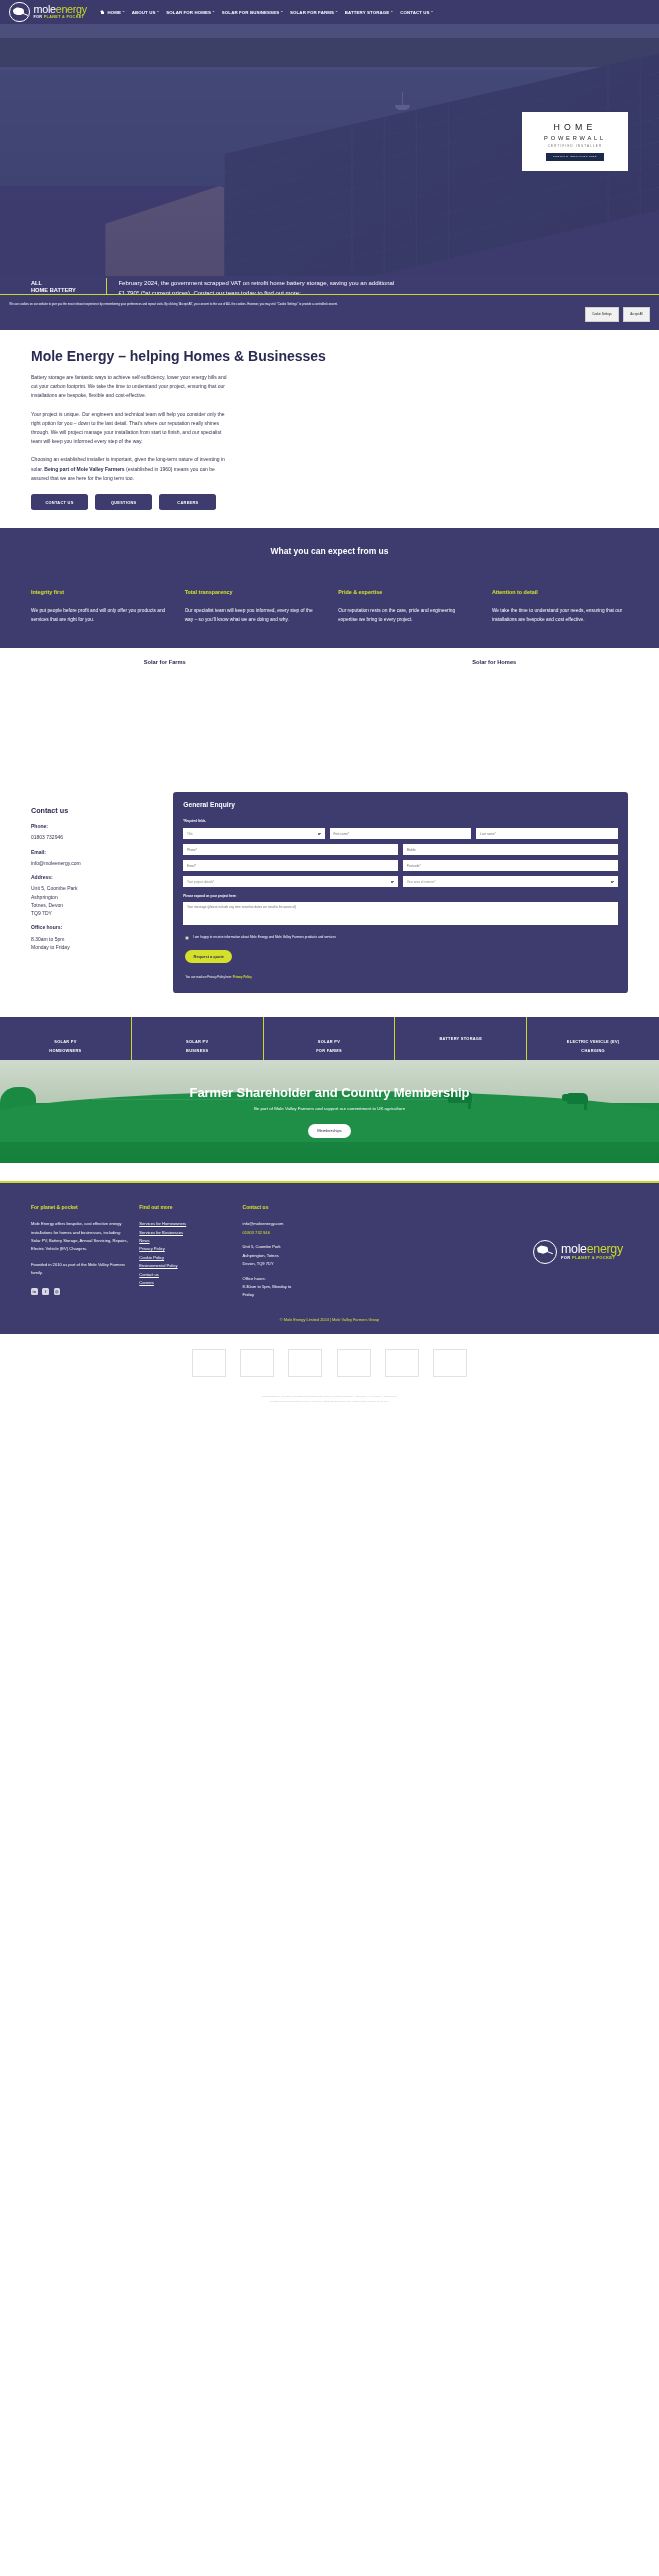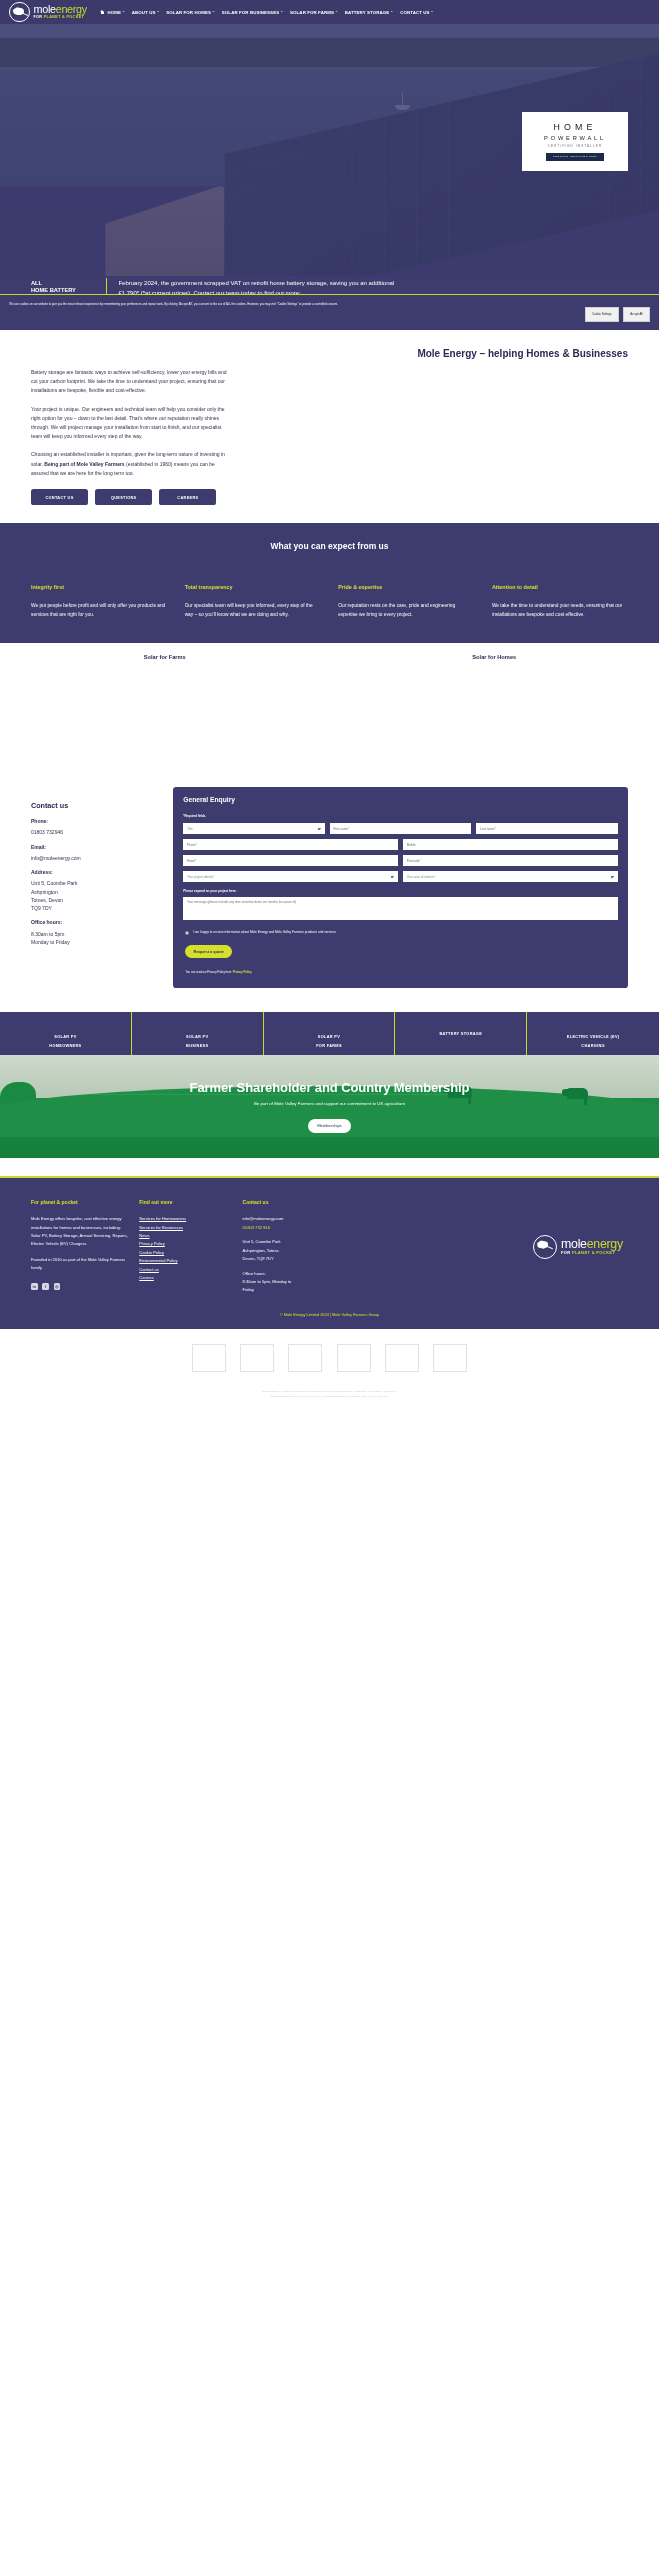--- a/index.html
+++ b/index.html
@@ -140,21 +140,21 @@
   }
   .promo-left { width: 72px; flex: none; padding-top: 2.1px; }
   .promo-left .pl1 { color: #ffffff; font-size: 5.7px; font-weight: 800; line-height: 1.25; }
   .promo-left .pl2 { color: #ffffff; font-size: 5.7px; font-weight: 800; line-height: 1.25; }
   .promo-divider { width: 1px; background: #c8d92b; margin: 0 11.3px 0 3.1px; }
   .promo-right { color: #ffffff; font-size: 6px; line-height: 1.75; max-width: 289px; }
   .promo-mail { color: #c8d92b; font-weight: 700; }
 
   
   .intro { padding: 21.6px 31px 18.5px; background: #ffffff; }
-  .intro h2 { font-size: 10px; font-weight: 800; color: #2a2a52; margin-bottom: 8.8px; text-align: right; }
+  .intro h2 { font-size: 14px; font-weight: 800; color: #2a2a52; margin-bottom: 8.8px; }
   .intro p { font-size: 5px; line-height: 1.85; color: #333350; max-width: 202px; margin-bottom: 8.8px; }
   .intro p b { font-weight: 700; color: #2a2a52; }
   .intro-btns { display: flex; gap: 7.2px; margin-top: 11.3px; }
   .btn-dark {
     background: #3e3c6e; color: #ffffff; font-size: 3.9px; font-weight: 700;
     letter-spacing: 0.3px; padding: 5.2px 0; width: 57px; text-align: center;
     border: none; border-radius: 2.6px; cursor: pointer; font-family: inherit;
   }
 
   

